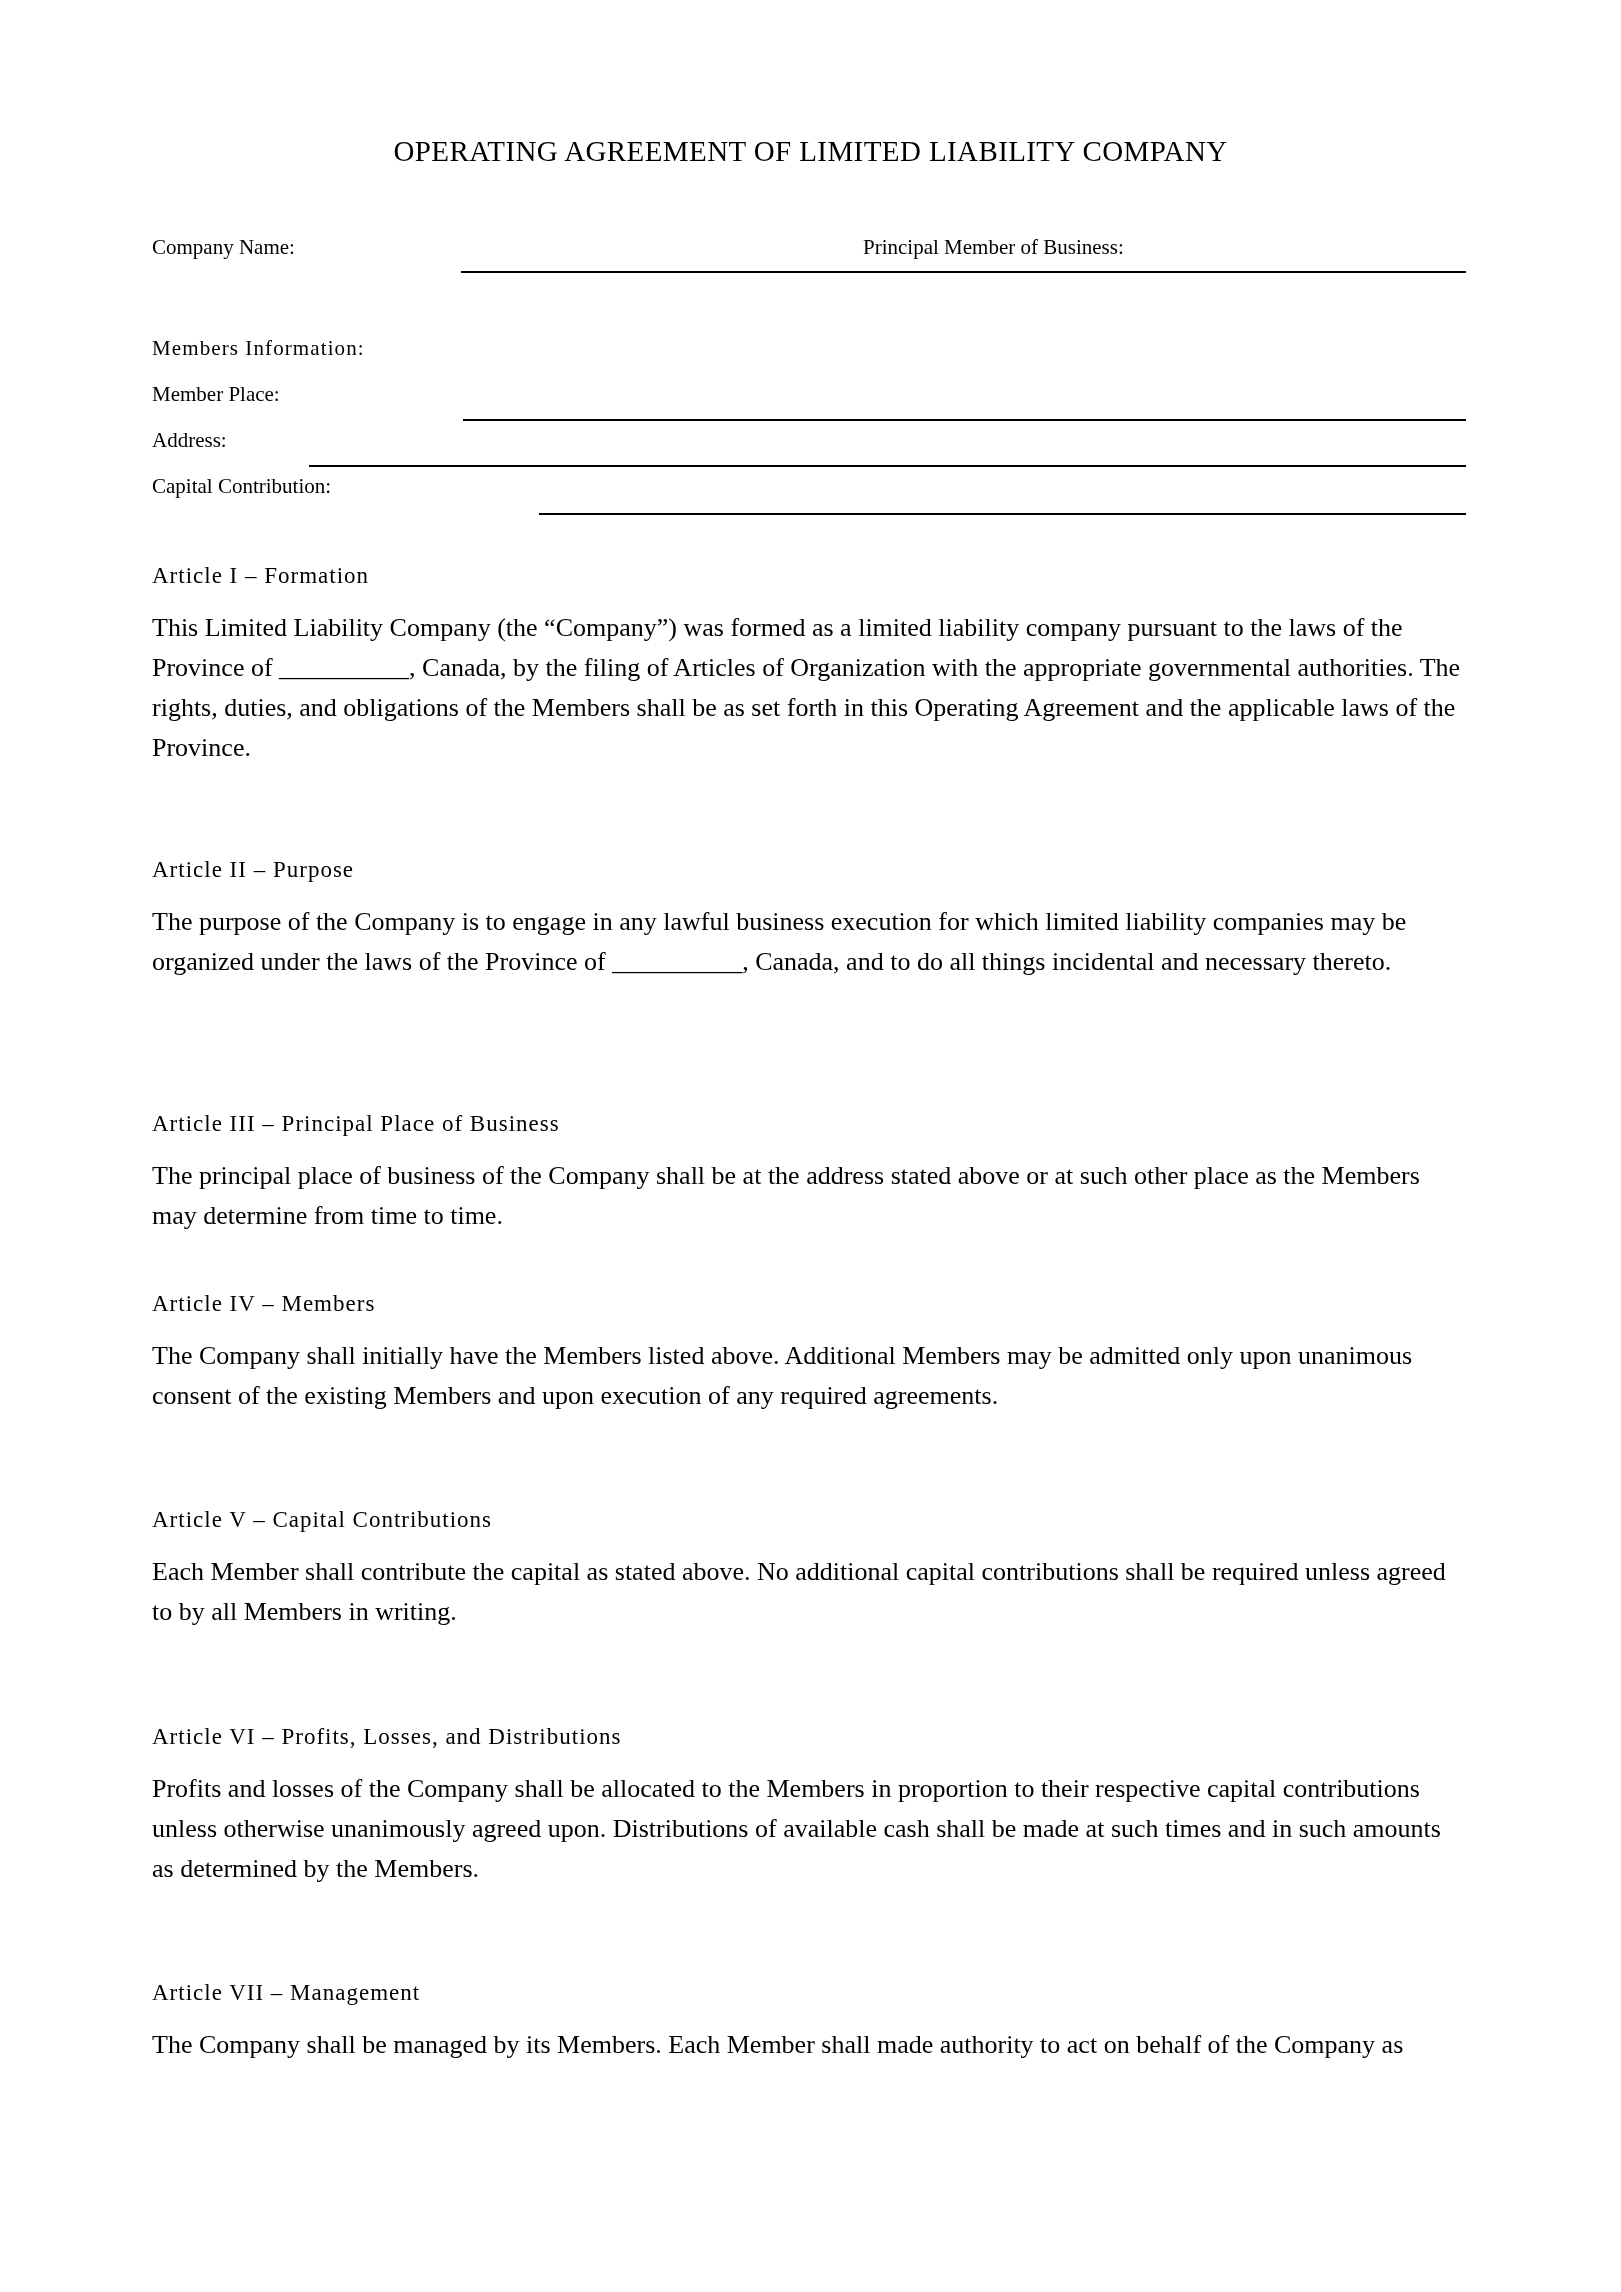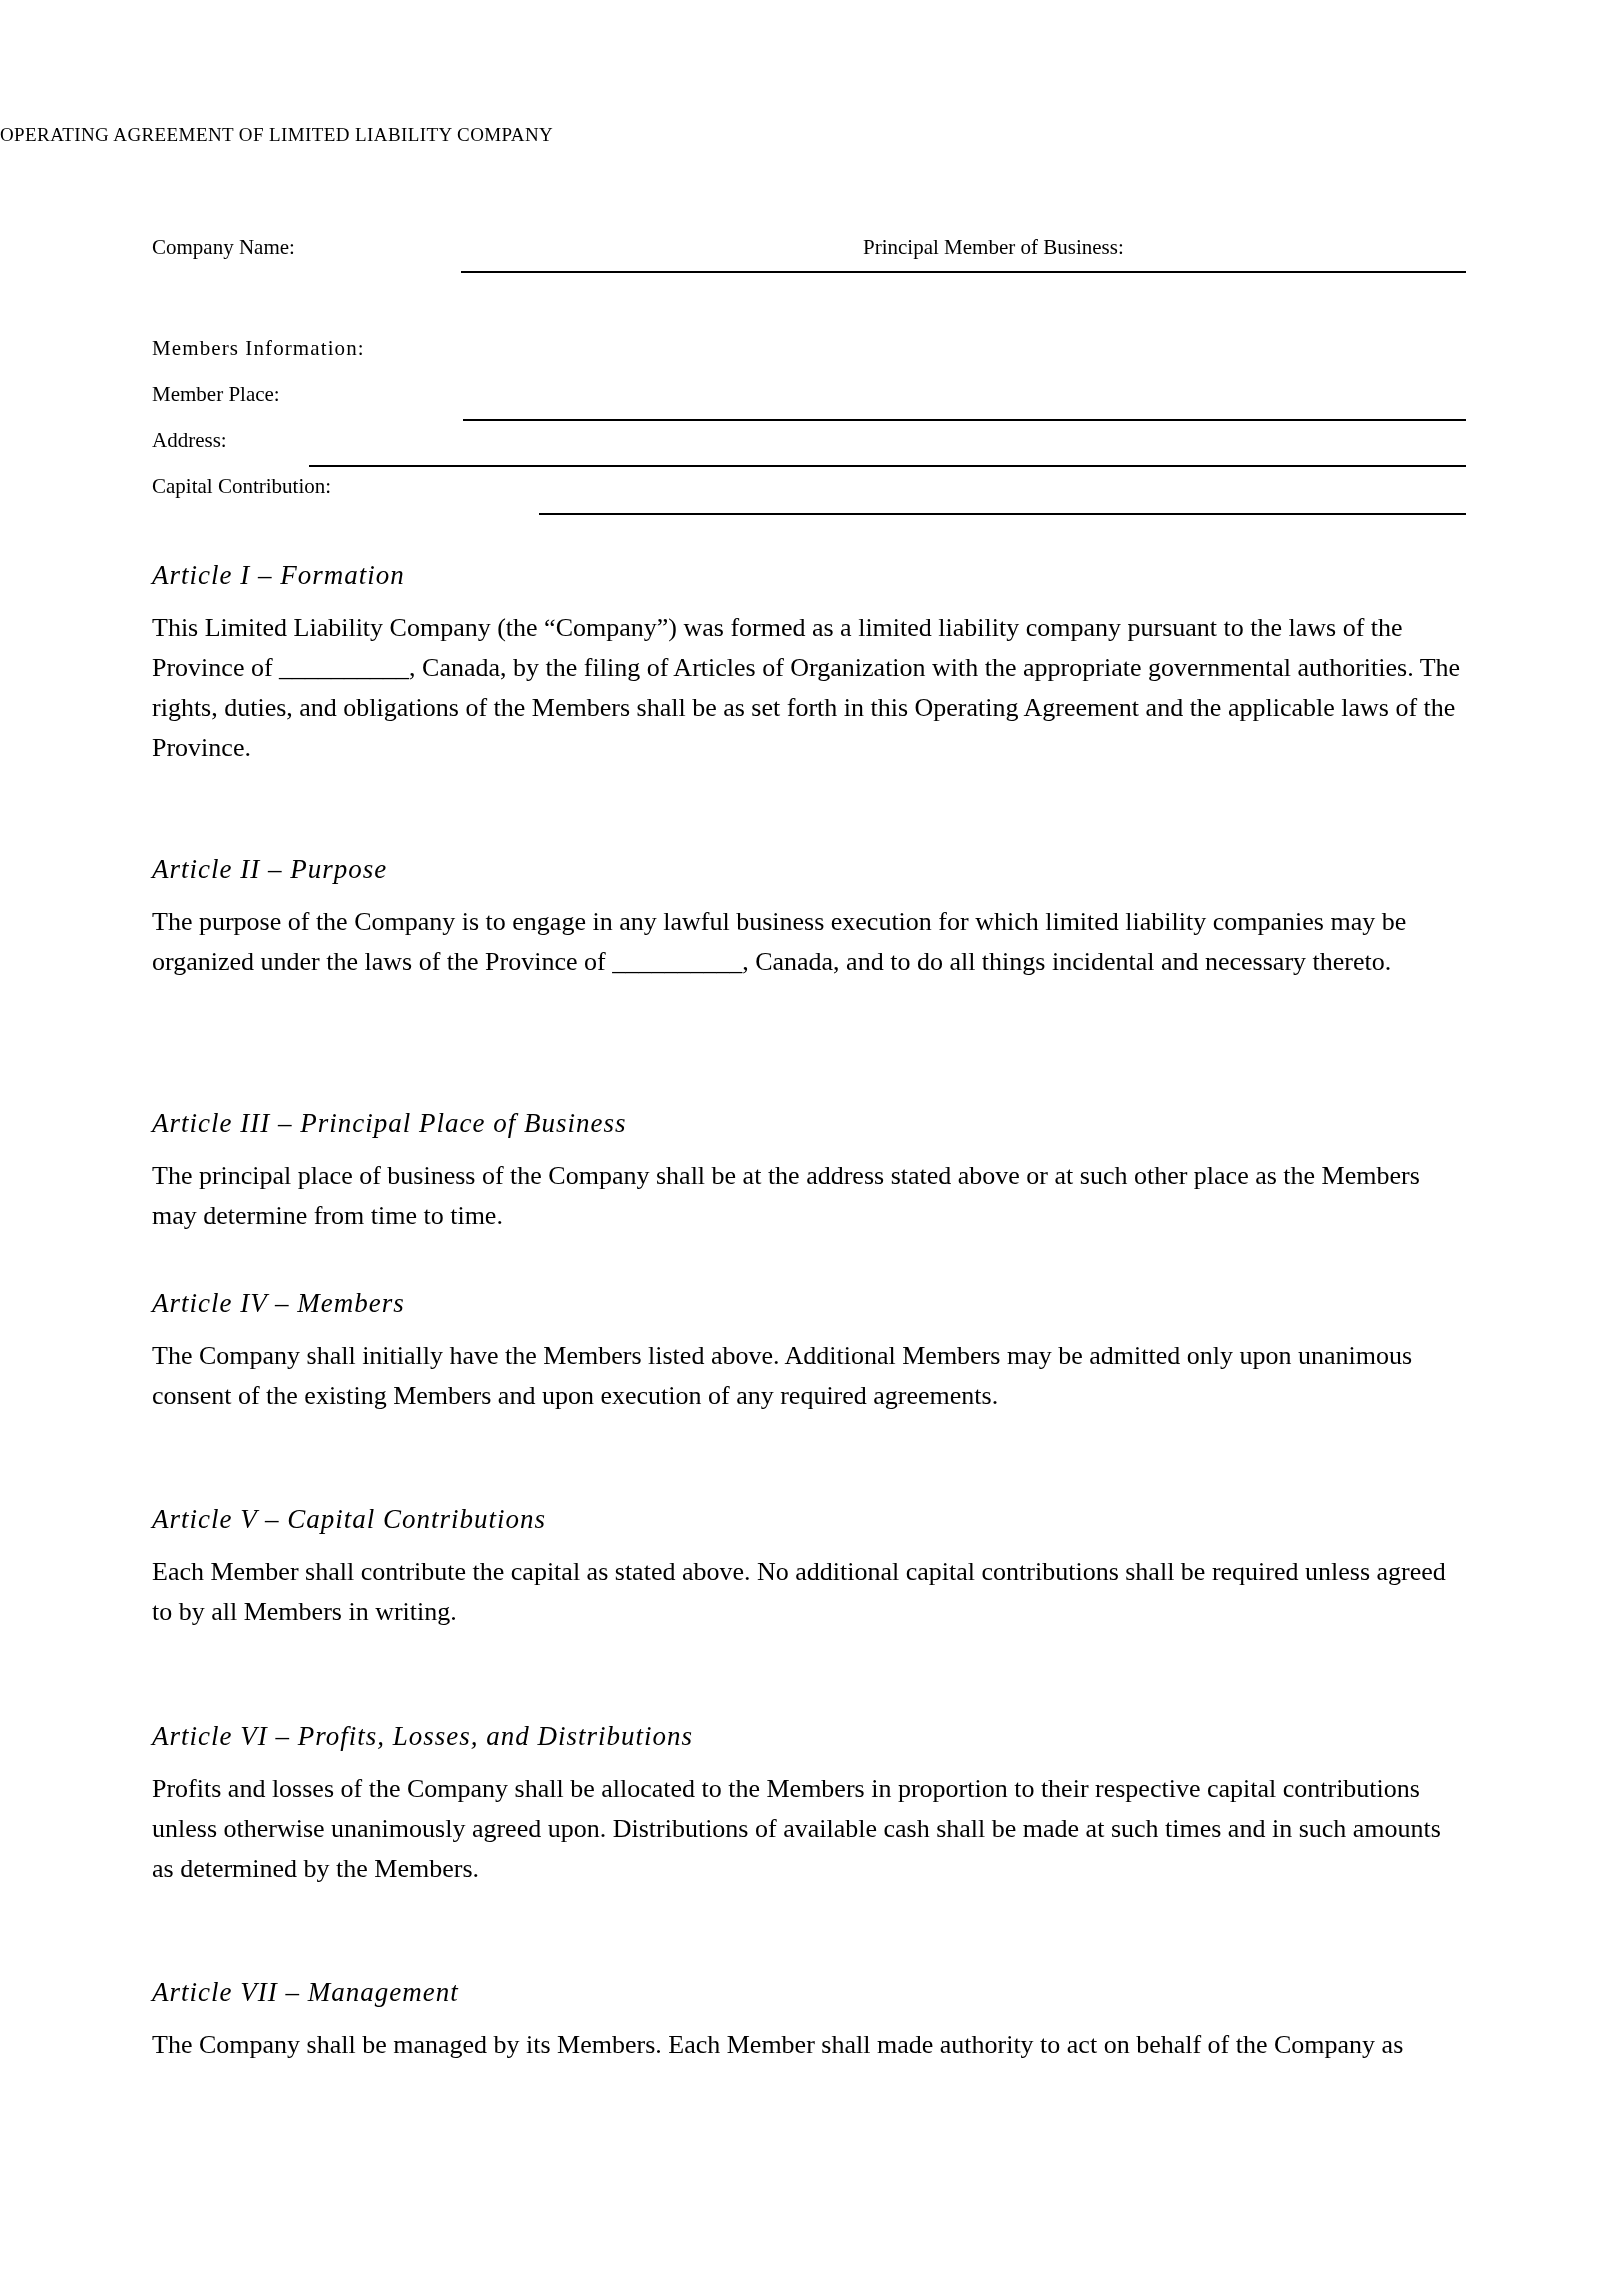--- a/index.html
+++ b/index.html
@@ -16,23 +16,23 @@
     overflow: hidden;
     font-family: "Liberation Serif", "DejaVu Serif", serif;
     color: #000000;
   }
 
   
   .doc-title {
     position: absolute;
     left: 0;
     right: 0;
-    top: 115px;
-    text-align: left;
-    font-size: 19px;
+    top: 132px;
+    text-align: center;
+    font-size: 29px;
     line-height: 39px;
     letter-spacing: 0.4px;
     color: #000;
     white-space: nowrap;
   }
 
   
   .form-block {
     position: absolute;
     left: 152px;
@@ -65,26 +65,25 @@
     right: 0;
   }
 
   
   .article {
     position: absolute;
     left: 152px;
     width: 1314px;
   }
   .article-heading {
-    font-size: 27px;
+    font-size: 23px;
     line-height: 29px;
     letter-spacing: 1px;
     margin: 0 0 17.6px 0;
     white-space: nowrap;
-    font-style: italic;
   }
   .article-body {
     font-size: 26px;
     line-height: 40px;
     margin: 0;
     text-align: left;
   }
 </style>
 </head>
 <body>

